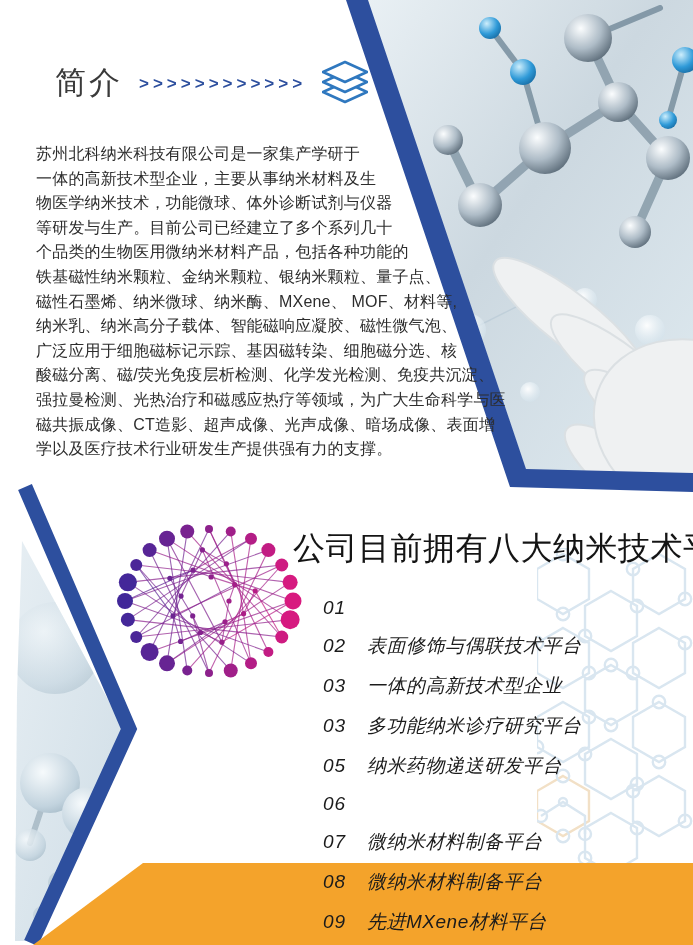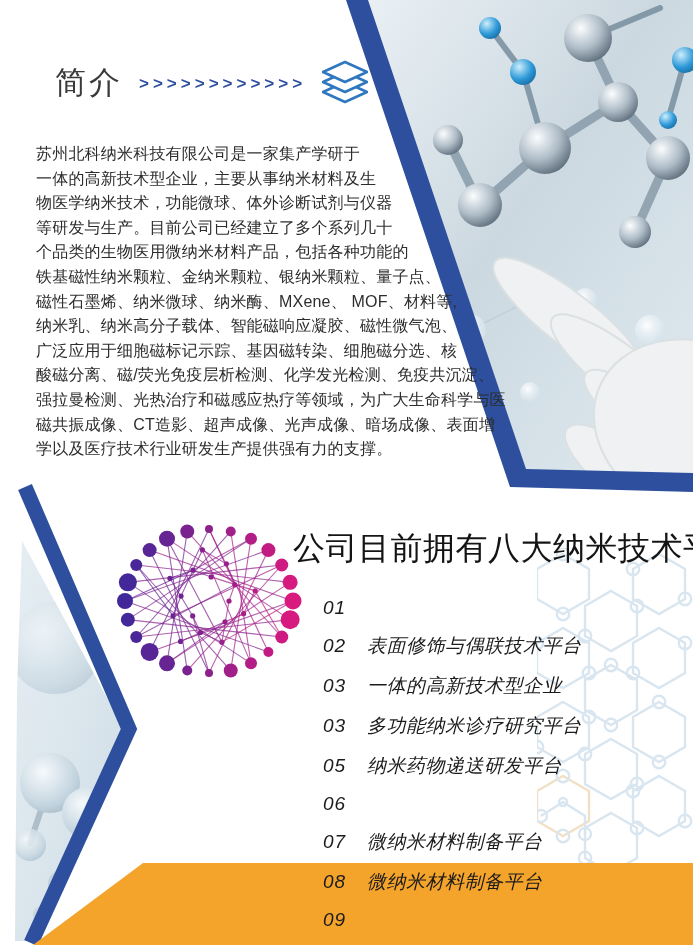--- a/index.html
+++ b/index.html
@@ -374,17 +374,18 @@
           <span class="plabel">微纳米材料制备平台</span>
         </div>
 
         <div class="prow">
           <span class="pnum">08</span>
           <span class="plabel">微纳米材料制备平台</span>
         </div>
 
         <div class="prow">
           <span class="pnum">09</span>
+          <span class="plabel">先进MXene材料平台</span>
         </div>
       </div>
   </div>
 
 </div>
 
 </body></html>

